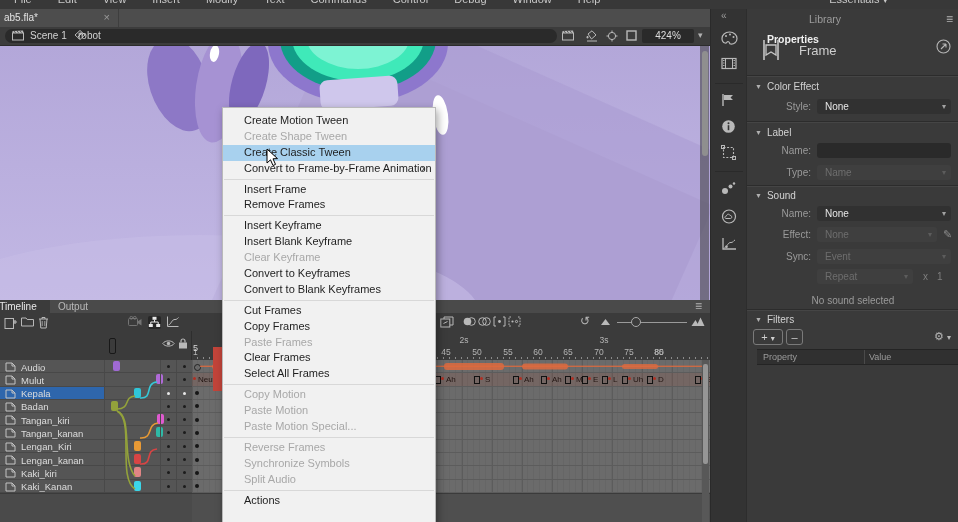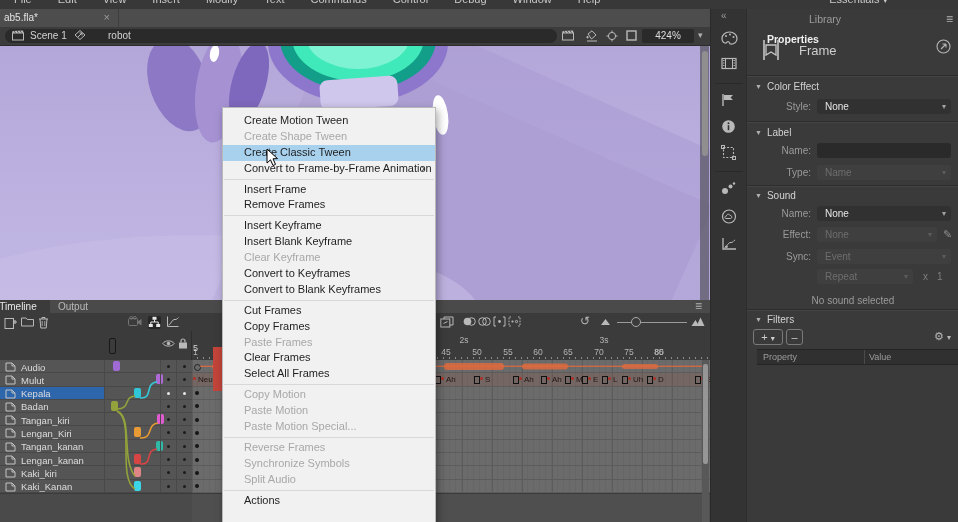--- a/index.html
+++ b/index.html
@@ -156,21 +156,21 @@
         <path d="M2,1 l1.5,2 M5,0.8 l1.5,2 M8,0.7 l1.5,2" stroke="#3c3c3c" stroke-width="0.8"></path>
       </svg>
     </span>
   <span class="bc-txt" style="left:30px">Scene 1</span>
   <span class="bc-ico icon-svg" style="left:74px">
       <svg width="12" height="11" viewBox="0 0 12 11">
         <path d="M6,0.5 L11,5 L6,9.5 L1,5 Z" fill="none" stroke="#b9b9b9"></path>
         <path d="M4,7 L8,3 M8,3 l-2.5,0 M8,3 l0,2.5" stroke="#b9b9b9" fill="none"></path>
       </svg>
     </span>
-  <span class="bc-txt" style="left:108px">robot</span>
+  <span class="bc-txt" style="left:78px">robot</span>
   <span class="eb-ico icon-svg" style="left:562px">
       <svg width="13" height="11" viewBox="0 0 13 11">
         <rect x="0.5" y="3" width="11" height="7" fill="none" stroke="#b9b9b9"></rect>
         <path d="M0.5,3 L11.5,3 L11,0.5 L0.5,1 Z" fill="#b9b9b9"></path>
         <path d="M2,1 l1.5,2 M5,0.8 l1.5,2 M8,0.7 l1.5,2" stroke="#3c3c3c" stroke-width="0.8"></path>
       </svg>
     </span>
   <span class="eb-ico icon-svg" style="left:585px">
       <svg width="14" height="12" viewBox="0 0 14 12">
         <path d="M3,4 L7,0.8 L11,5 L6.5,9 Z" fill="none" stroke="#b9b9b9"></path>
@@ -573,42 +573,42 @@
         </div>
       </div>
       <div class="lrow">
         <div class="namearea"></div>
     <span class="lico icon-svg">
           <svg width="11" height="10" viewBox="0 0 11 10">
             <path d="M1,1 H7 L10,4 V9 H1 Z" fill="none" stroke="#c3c3c3"></path>
             <path d="M7,1 V4 H10" fill="none" stroke="#c3c3c3"></path>
           </svg>
         </span>
+    <span class="lname">Tangan_kanan</span>
+    <div class="chipcol">
+      <div class="chip" style="left:51px;background:#2fb9a6"></div>
+        </div>
+    <div class="dotcell" style="left:160px">
+          <div class="d"></div>
+        </div>
+    <div class="dotcell" style="left:176px">
+          <div class="d"></div>
+        </div>
+      </div>
+      <div class="lrow">
+        <div class="namearea"></div>
+    <span class="lico icon-svg">
+          <svg width="11" height="10" viewBox="0 0 11 10">
+            <path d="M1,1 H7 L10,4 V9 H1 Z" fill="none" stroke="#c3c3c3"></path>
+            <path d="M7,1 V4 H10" fill="none" stroke="#c3c3c3"></path>
+          </svg>
+        </span>
     <span class="lname">Lengan_Kiri</span>
     <div class="chipcol">
       <div class="chip" style="left:29px;background:#e89a35"></div>
-        </div>
-    <div class="dotcell" style="left:160px">
-          <div class="d"></div>
-        </div>
-    <div class="dotcell" style="left:176px">
-          <div class="d"></div>
-        </div>
-      </div>
-      <div class="lrow">
-        <div class="namearea"></div>
-    <span class="lico icon-svg">
-          <svg width="11" height="10" viewBox="0 0 11 10">
-            <path d="M1,1 H7 L10,4 V9 H1 Z" fill="none" stroke="#c3c3c3"></path>
-            <path d="M7,1 V4 H10" fill="none" stroke="#c3c3c3"></path>
-          </svg>
-        </span>
-    <span class="lname">Tangan_kanan</span>
-    <div class="chipcol">
-      <div class="chip" style="left:51px;background:#2fb9a6"></div>
         </div>
     <div class="dotcell" style="left:160px">
           <div class="d"></div>
         </div>
     <div class="dotcell" style="left:176px">
           <div class="d"></div>
         </div>
       </div>
       <div class="lrow">
         <div class="namearea"></div>

